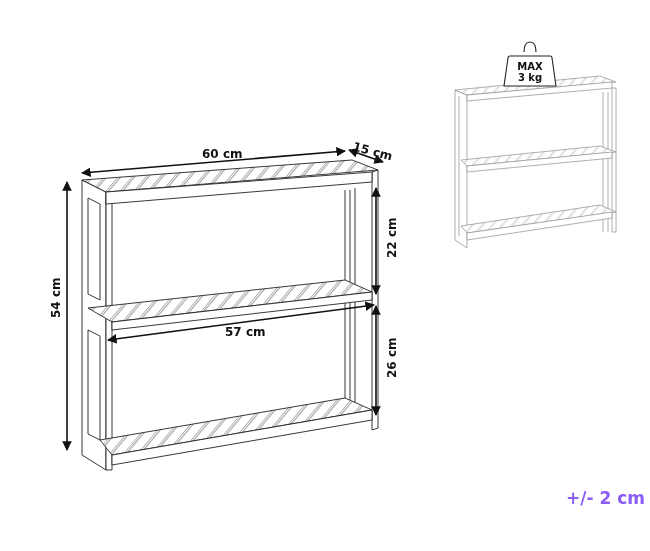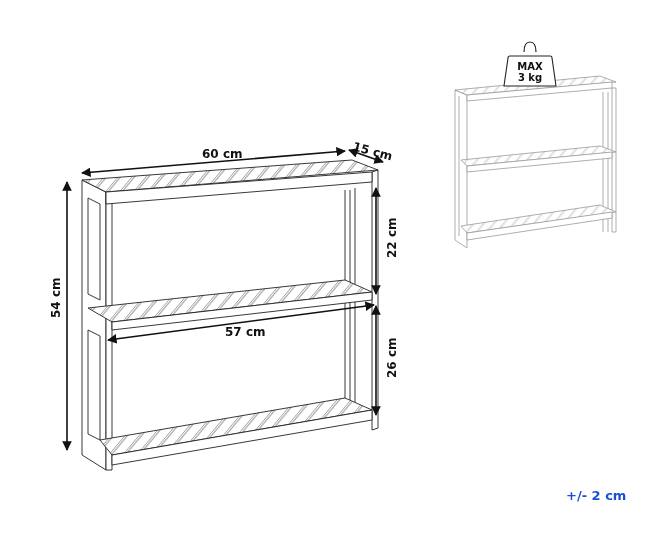--- a/index.html
+++ b/index.html
@@ -4,21 +4,21 @@
   <style>
     html, body { margin: 0; padding: 0; background: #ffffff; }
     body { width: 650px; height: 551px; position: relative; overflow: hidden;
            font-family: "Liberation Sans", sans-serif; }
     svg { position: absolute; left: 0; top: 0; }
     .dimtext { font-family: "DejaVu Sans", sans-serif; font-weight: bold; font-size: 12px; fill: #111; }
     .ln { stroke: #222; fill: #fff; stroke-width: 0.9; }
     .lt { stroke: #999; fill: #fff; stroke-width: 0.8; }
     .dim { stroke: #111; stroke-width: 1.6; fill: none; }
     .tol { position: absolute; left: 566px; top: 488px; font-family: "DejaVu Sans", sans-serif;
-           font-weight: bold; font-size: 13px; color: #1d4ed8; }
+           font-weight: bold; font-size: 17px; color: #8b5cf6; }
   </style>
 </head>
 <body>
 
 <svg width="650" height="551" viewBox="0 0 650 551">
   <defs>
     <marker id="ah" viewBox="0 0 10 10" refX="9" refY="5" markerWidth="6" markerHeight="6" orient="auto-start-reverse">
       <path d="M0,0 L10,5 L0,10 z" fill="#111"></path>
     </marker>
     <pattern id="slats" width="14" height="20" patternUnits="userSpaceOnUse" patternTransform="skewX(-40)">

